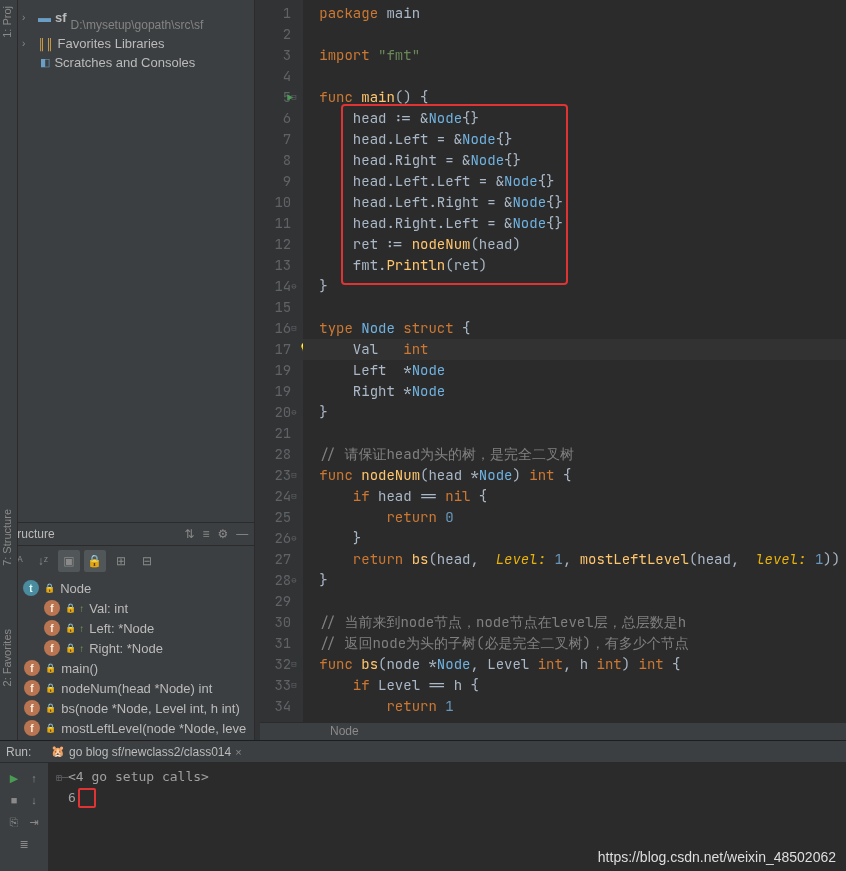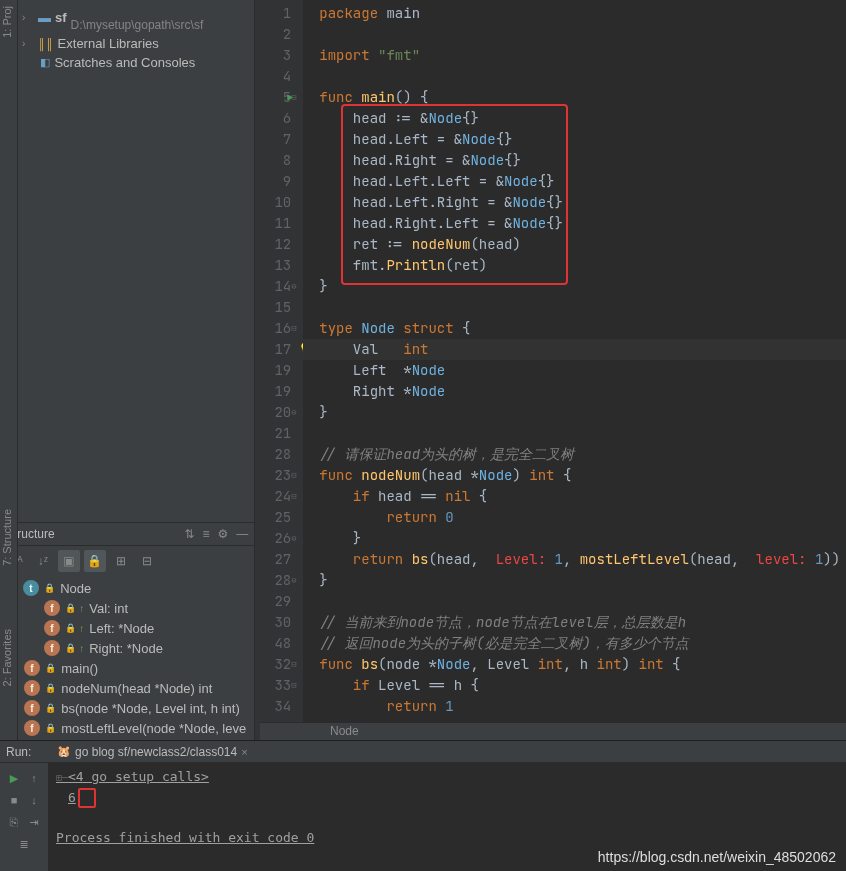--- a/index.html
+++ b/index.html
@@ -50,43 +50,43 @@
 .gutter .run-mark { position: absolute; right: -2px; color: #499c54; font-size: 10px; }
 .gutter .bulb { position: absolute; right: -22px; color: #e8ba4a; font-size: 12px; }
 .code { flex: 1; padding: 3px 15px 0 16px; line-height: 21px; position: relative; white-space: pre; }
 .code .cl { height: 21px; }
 .code .cl.highlight { background: #323232; margin-left: -16px; padding-left: 16px; width: 200%; }
 .kw { color: #cc7832; }
 .fn { color: #ffc66d; }
 .str { color: #6a8759; }
 .typ { color: #6fb2e0; }
 .num { color: #6897bb; }
-.cmt { color: #808080; font-style: italic; }
-.param { color: #ef4444; }
+.cmt { color: #808080; }
+.param { color: #eab308; font-style: italic; }
 .op { color: #a9b7c6; }
 .id { color: #a9b7c6; }
 .fold { color: #606366; position: absolute; left: -12px; font-size: 9px; }
 
 .redbox1 { position: absolute; border: 2px solid #e03434; border-radius: 4px; left: 341px; top: 104px; width: 227px; height: 181px; pointer-events: none; z-index: 5; }
 
 .breadcrumb { position: absolute; left: 260px; top: 722px; height: 18px; background: #3c3f41; padding: 1px 70px; font-size: 12px; color: #8a8a8a; width: 586px; border-top: 1px solid #2b2b2b; }
 
 .run-panel { position: absolute; top: 740px; left: 0; right: 0; height: 131px; background: #2b2b2b; border-top: 1px solid #1e1e1e; }
-.run-header { display: flex; align-items: center; background: #3c3f41; height: 22px; padding: 0 6px; gap: 20px; border-bottom: 1px solid #2b2b2b; }
+.run-header { display: flex; align-items: center; background: #3c3f41; height: 22px; padding: 0 6px; gap: 14px; border-bottom: 1px solid #2b2b2b; }
 .run-header .label { font-size: 12px; color: #bbbbbb; }
 .run-tab { display: flex; align-items: center; gap: 4px; padding: 0 6px; font-size: 12px; color: #bbbbbb; }
 .run-tab .go-icon { color: #6bb5e0; font-size: 11px; }
 .run-tab .close { color: #8a8a8a; font-size: 11px; }
 .run-body { display: flex; height: 109px; }
 .run-controls { width: 48px; display: flex; flex-direction: column; background: #3c3f41; padding: 4px 0; }
 .run-controls .crow { display: flex; justify-content: space-around; padding: 2px 4px; }
 .run-controls .cbtn { width: 18px; height: 18px; display: flex; align-items: center; justify-content: center; color: #8a8a8a; font-size: 11px; }
 .run-controls .cbtn.play { color: #499c54; }
 .console { flex: 1; padding: 4px 8px; font-family: 'Consolas',monospace; font-size: 13px; color: #a0a0a0; position: relative; }
-.console .line { line-height: 20px; text-decoration: underline; }
+.console .line { line-height: 20px; }
 .console .tree-ic { color: #606366; font-size: 10px; }
 .redbox2 { position: absolute; border: 2px solid #e03434; border-radius: 2px; left: 78px; top: 788px; width: 18px; height: 20px; pointer-events: none; z-index: 5; }
 .watermark { position: absolute; right: 10px; bottom: 6px; color: #dedede; font-size: 14px; font-family: sans-serif; }
 </style>
 </head>
 <body>
 
 <div class="sidebar-strip">
   <div class="vlabel">1: Proj</div>
   <div class="vlabel bottom">7: Structure</div>
@@ -98,21 +98,21 @@
     <div class="project-tree">
       <div class="tree-row">
         <span class="chev">›</span>
         <span class="folder">▬</span>
         <b>sf</b>
         <span class="path">D:\mysetup\gopath\src\sf</span>
       </div>
       <div class="tree-row">
         <span class="chev">›</span>
         <span style="color:#e8b04a;font-size:11px">║║</span>
-        <span>External Libraries</span>
+        <span>Favorites Libraries</span>
       </div>
       <div class="tree-row indent">
         <span style="color:#6a9ec5;font-size:11px">◧</span>
         <span>Scratches and Consoles</span>
       </div>
     </div>
 
     <div class="structure-panel">
       <div class="struct-header">
         <span class="title">Structure</span>
@@ -205,21 +205,21 @@
         <div class="ln">21</div>
         <div class="ln">28</div>
         <div class="ln">23</div>
         <div class="ln">24</div>
         <div class="ln">25</div>
         <div class="ln">26</div>
         <div class="ln">27</div>
         <div class="ln">28</div>
         <div class="ln">29</div>
         <div class="ln">30</div>
-        <div class="ln">48</div>
+        <div class="ln">31</div>
         <div class="ln">32</div>
         <div class="ln">33</div>
         <div class="ln">34</div>
       </div>
     <div class="code" id="code"><div class="cl"><span class="kw">package </span><span class="id">main</span></div><div class="cl"></div><div class="cl"><span class="kw">import </span><span class="str">"fmt"</span></div><div class="cl"></div><div class="cl"><span class="fold">⊟</span><span class="kw">func </span><span class="fn">main</span><span class="op">() {</span></div><div class="cl"><span class="id">    head </span><span class="op">:= &amp;</span><span class="typ">Node</span><span class="op">{}</span></div><div class="cl"><span class="id">    head.Left </span><span class="op">= &amp;</span><span class="typ">Node</span><span class="op">{}</span></div><div class="cl"><span class="id">    head.Right </span><span class="op">= &amp;</span><span class="typ">Node</span><span class="op">{}</span></div><div class="cl"><span class="id">    head.Left.Left </span><span class="op">= &amp;</span><span class="typ">Node</span><span class="op">{}</span></div><div class="cl"><span class="id">    head.Left.Right </span><span class="op">= &amp;</span><span class="typ">Node</span><span class="op">{}</span></div><div class="cl"><span class="id">    head.Right.Left </span><span class="op">= &amp;</span><span class="typ">Node</span><span class="op">{}</span></div><div class="cl"><span class="id">    ret </span><span class="op">:= </span><span class="fn">nodeNum</span><span class="op">(head)</span></div><div class="cl"><span class="id">    fmt.</span><span class="fn">Println</span><span class="op">(ret)</span></div><div class="cl"><span class="fold">⊖</span><span class="op">}</span></div><div class="cl"></div><div class="cl"><span class="fold">⊟</span><span class="kw">type </span><span class="typ">Node</span><span class="kw"> struct</span><span class="op"> {</span></div><div class="cl highlight"><span class="id">    Val   </span><span class="kw">int</span></div><div class="cl"><span class="id">    Left  *</span><span class="typ">Node</span></div><div class="cl"><span class="id">    Right *</span><span class="typ">Node</span></div><div class="cl"><span class="fold">⊖</span><span class="op">}</span></div><div class="cl"></div><div class="cl"><span class="cmt">// 请保证head为头的树，是完全二叉树</span></div><div class="cl"><span class="fold">⊟</span><span class="kw">func </span><span class="fn">nodeNum</span><span class="op">(head *</span><span class="typ">Node</span><span class="op">) </span><span class="kw">int</span><span class="op"> {</span></div><div class="cl"><span class="fold">⊟</span><span class="op">    </span><span class="kw">if</span><span class="id"> head </span><span class="op">== </span><span class="kw">nil</span><span class="op"> {</span></div><div class="cl"><span class="op">        </span><span class="kw">return </span><span class="num">0</span></div><div class="cl"><span class="fold">⊖</span><span class="op">    }</span></div><div class="cl"><span class="op">    </span><span class="kw">return </span><span class="fn">bs</span><span class="op">(head,  </span><span class="param">Level: </span><span class="num">1</span><span class="op">, </span><span class="fn">mostLeftLevel</span><span class="op">(head,  </span><span class="param">level: </span><span class="num">1</span><span class="op">))</span></div><div class="cl"><span class="fold">⊖</span><span class="op">}</span></div><div class="cl"></div><div class="cl"><span class="cmt">// 当前来到node节点，node节点在level层，总层数是h</span></div><div class="cl"><span class="cmt">// 返回node为头的子树(必是完全二叉树)，有多少个节点</span></div><div class="cl"><span class="fold">⊟</span><span class="kw">func </span><span class="fn">bs</span><span class="op">(node *</span><span class="typ">Node</span><span class="op">, Level </span><span class="kw">int</span><span class="op">, h </span><span class="kw">int</span><span class="op">) </span><span class="kw">int</span><span class="op"> {</span></div><div class="cl"><span class="fold">⊟</span><span class="op">    </span><span class="kw">if</span><span class="id"> Level </span><span class="op">== h {</span></div><div class="cl"><span class="op">        </span><span class="kw">return </span><span class="num">1</span></div></div>
   </div>
 </div>
 
 <div class="breadcrumb">Node</div>
 
@@ -247,20 +247,19 @@
           <span class="cbtn">⇥</span>
         </div>
       <div class="crow">
           <span class="cbtn">≣</span>
         </div>
     </div>
     <div class="console">
       <div class="line"><span class="tree-ic">⊞─</span><span>&lt;4 go setup calls&gt;</span></div>
       <div class="line" style="padding-left:12px">6</div>
       <div class="line" style="height:20px"></div>
-      <div class="line">Process finished with exit code 0</div>
     </div>
   </div>
 </div>
 
 <div class="redbox1"></div>
 <div class="redbox2"></div>
 <div class="watermark">https://blog.csdn.net/weixin_48502062</div>
 
 </body></html>

